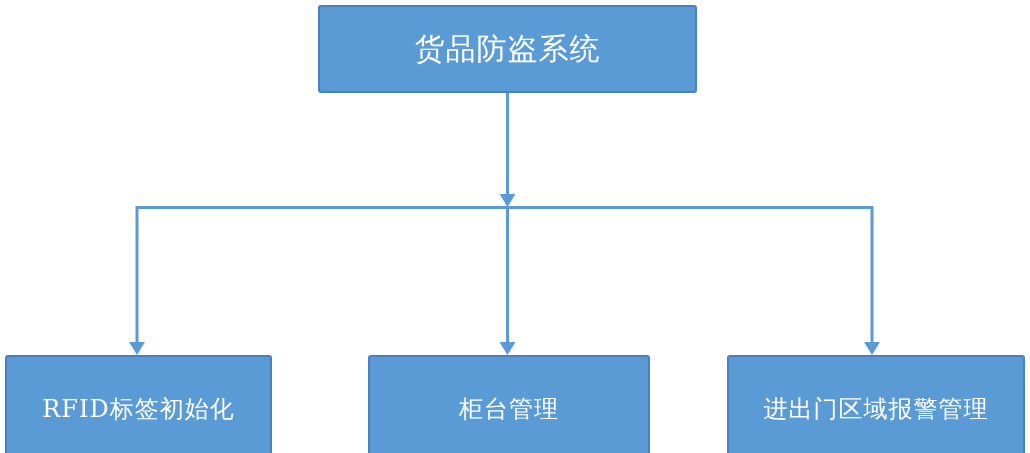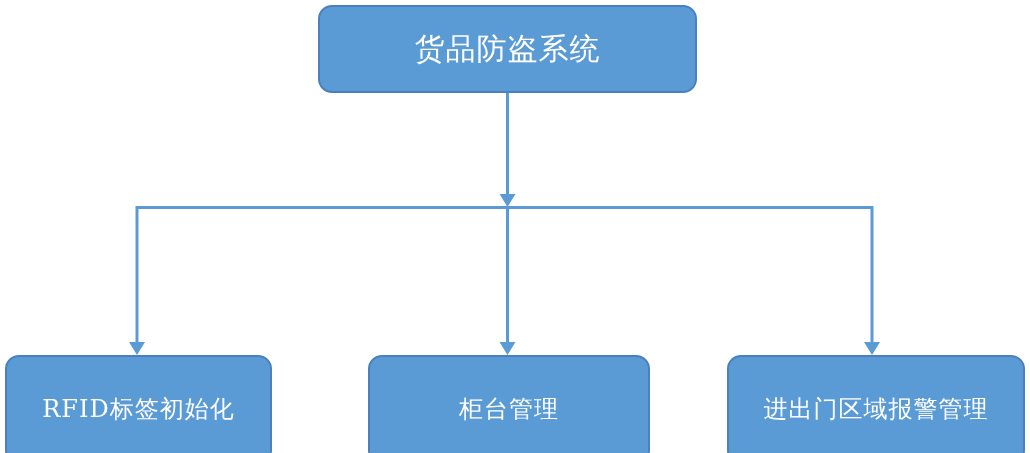--- a/index.html
+++ b/index.html
@@ -33,21 +33,21 @@
   }
   .connector-layer polygon {
     fill: var(--connector, #5b9bd5);
     stroke: none;
   }
   .node {
     position: absolute;
     box-sizing: border-box;
     background: var(--node-fill, #5b9bd5);
     border: 2px solid var(--node-border, #4a80c0);
-    border-radius: 14px;
+    border-radius: 3px;
     color: var(--node-text, #ffffff);
     display: flex;
     align-items: center;
     justify-content: center;
     text-align: center;
     line-height: 1.15;
     letter-spacing: 1px;
   }
   .node-root {
     left: 318px;

